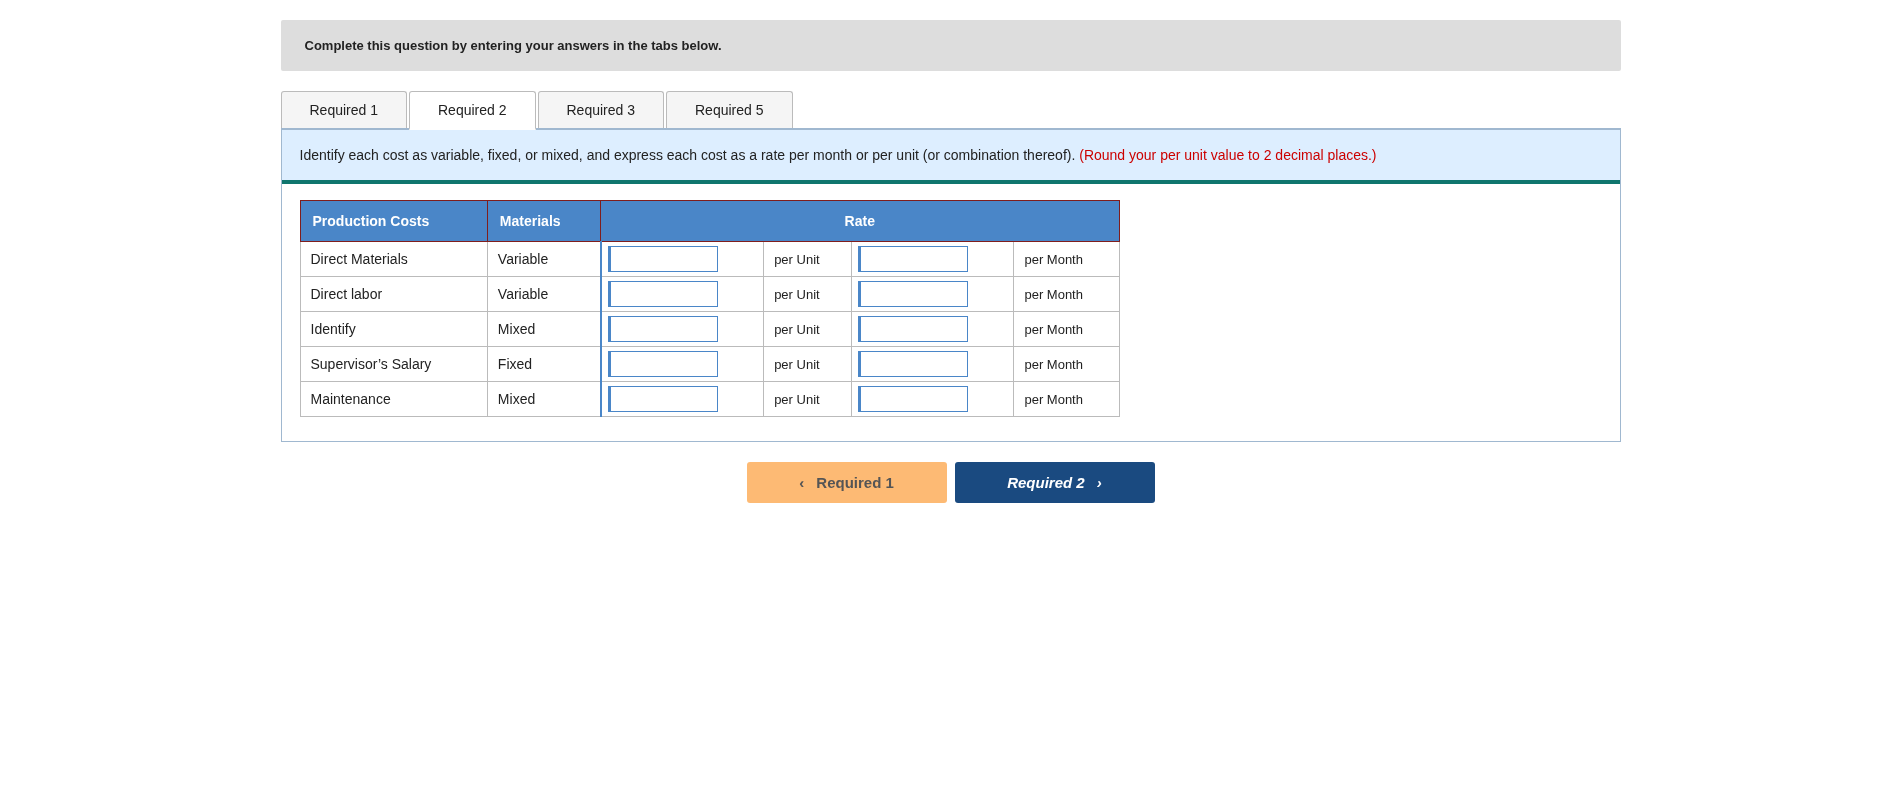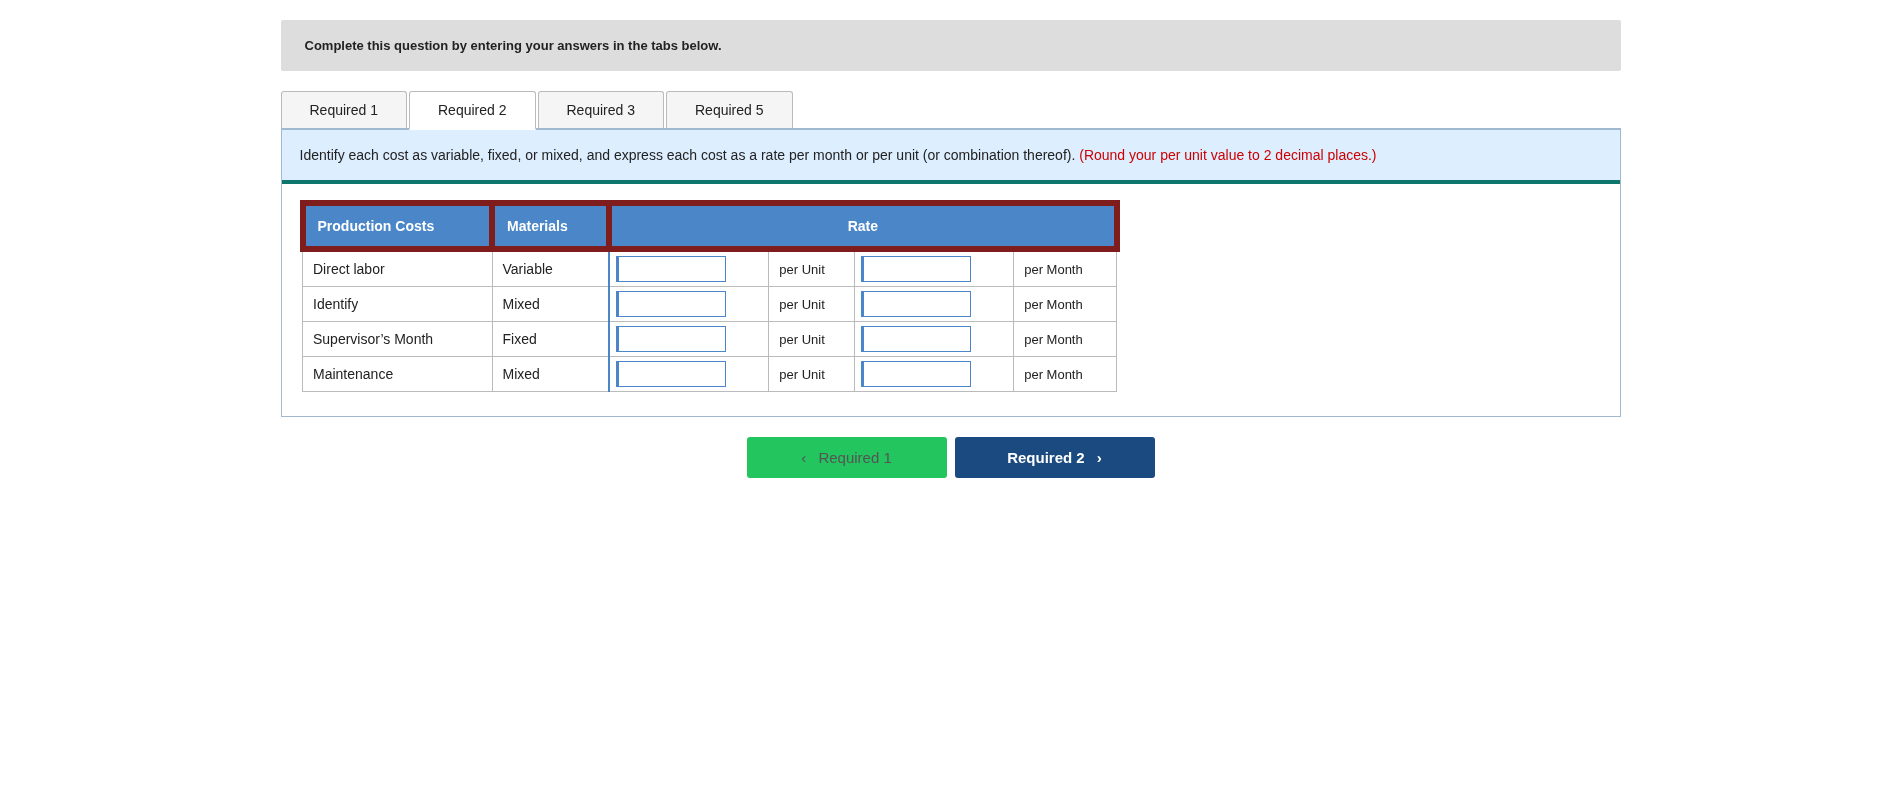--- a/index.html
+++ b/index.html
@@ -69,21 +69,21 @@
       width: 820px;
     }
     table thead tr {
       background: #4a86c8;
       color: #fff;
     }
     table thead th {
       padding: 12px 12px;
       font-weight: bold;
       text-align: left;
-      border: 6px solid #7f1d1d;
+      border: 1px solid #7f1d1d;
       font-size: 14px;
     }
     table thead th.rate-header {
       text-align: center;
     }
     table tbody tr {
       background: #fff;
     }
     table tbody td {
       padding: 6px 10px;
@@ -112,40 +112,41 @@
       font-size: 13px;
       white-space: nowrap;
     }
     .footer-buttons {
       display: flex;
       justify-content: center;
       gap: 8px;
       padding: 20px 0 10px;
     }
     .btn-prev {
-      background: #22c55e;
+      background: #fdba74;
       border: none;
       padding: 12px 40px;
       font-size: 15px;
-      font-weight: normal;
+      font-weight: bold;
       color: #555;
       cursor: pointer;
       border-radius: 3px;
       min-width: 200px;
     }
     .btn-next {
       background: #1a4a80;
       border: none;
       padding: 8px 40px;
       font-size: 15px;
       font-weight: bold;
       color: #fff;
       cursor: pointer;
       border-radius: 3px;
       min-width: 200px;
+      font-style: italic;
     }
     .btn-arrow {
       margin-left: 8px;
     }
     .btn-arrow-left {
       margin-right: 8px;
     }
   </style>
 </head>
 <body>
@@ -181,38 +182,46 @@
     <div class="table-section">
       <table>
         <thead>
           <tr>
             <th>Production Costs</th>
             <th>Materials</th>
             <th class="rate-header" colspan="4">Rate</th>
           </tr>
         </thead>
         <tbody id="table-body">
+        <tr>
+              <td>Direct Materials</td>
+              <td class="behavior-cell">Variable</td>
+              <td class="input-cell"><input type="text" class="rate-input" style=""></td>
+              <td class="per-label">per Unit</td>
+              <td class="input-cell"><input type="text" class="rate-input" style=""></td>
+              <td class="per-label">per Month</td>
+            </tr>
             <tr>
               <td>Direct labor</td>
               <td class="behavior-cell">Variable</td>
               <td class="input-cell"><input type="text" class="rate-input" style=""></td>
               <td class="per-label">per Unit</td>
               <td class="input-cell"><input type="text" class="rate-input" style=""></td>
               <td class="per-label">per Month</td>
             </tr>
             <tr>
               <td>Identify</td>
               <td class="behavior-cell">Mixed</td>
               <td class="input-cell"><input type="text" class="rate-input" style=""></td>
               <td class="per-label">per Unit</td>
               <td class="input-cell"><input type="text" class="rate-input" style=""></td>
               <td class="per-label">per Month</td>
             </tr>
             <tr>
-              <td>Supervisor’s Month</td>
+              <td>Supervisor’s Salary</td>
               <td class="behavior-cell">Fixed</td>
               <td class="input-cell"><input type="text" class="rate-input" style=""></td>
               <td class="per-label">per Unit</td>
               <td class="input-cell"><input type="text" class="rate-input" style=""></td>
               <td class="per-label">per Month</td>
             </tr>
             <tr>
               <td>Maintenance</td>
               <td class="behavior-cell">Mixed</td>
               <td class="input-cell"><input type="text" class="rate-input" style=""></td>

